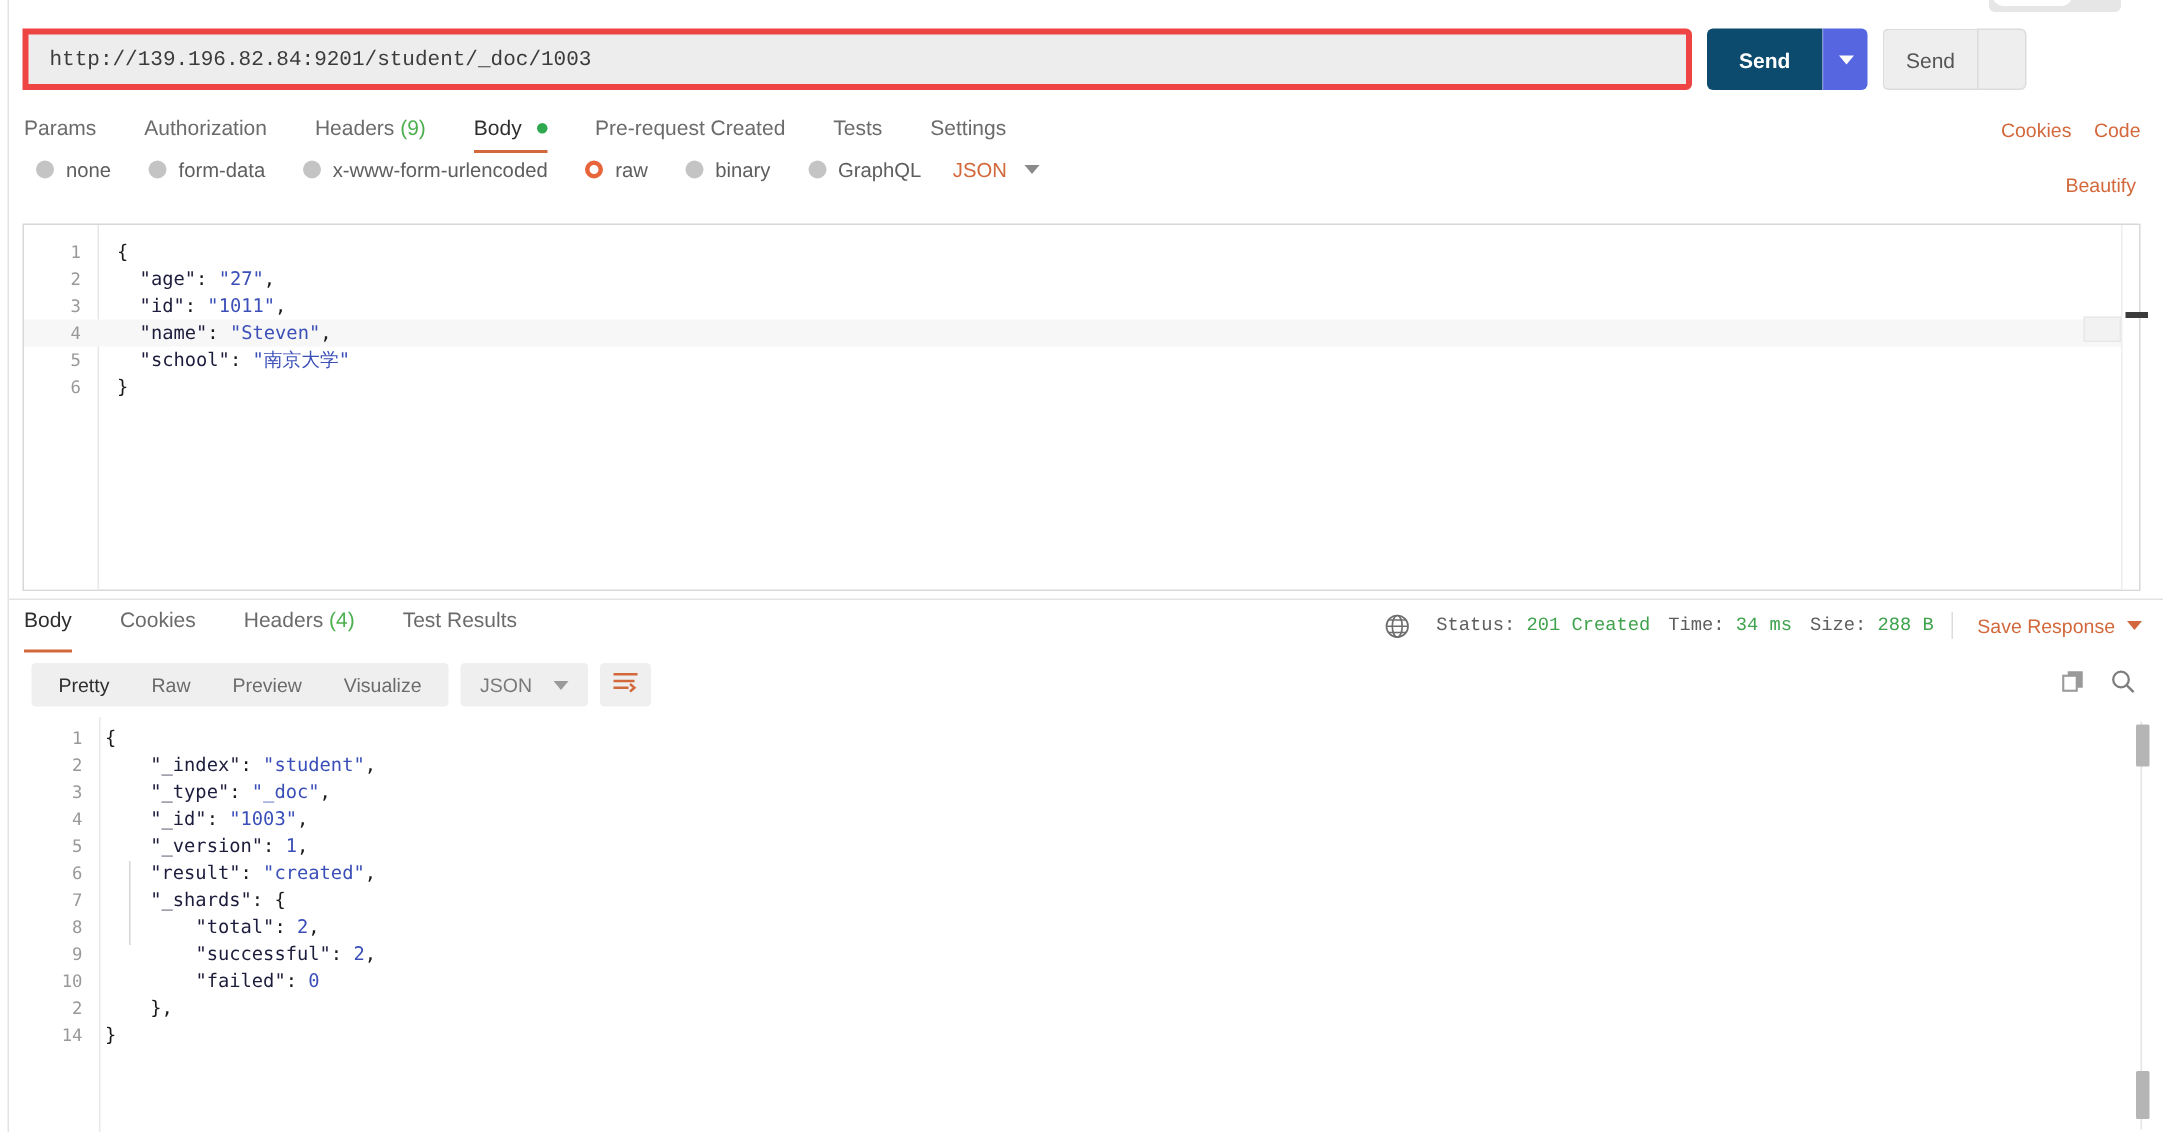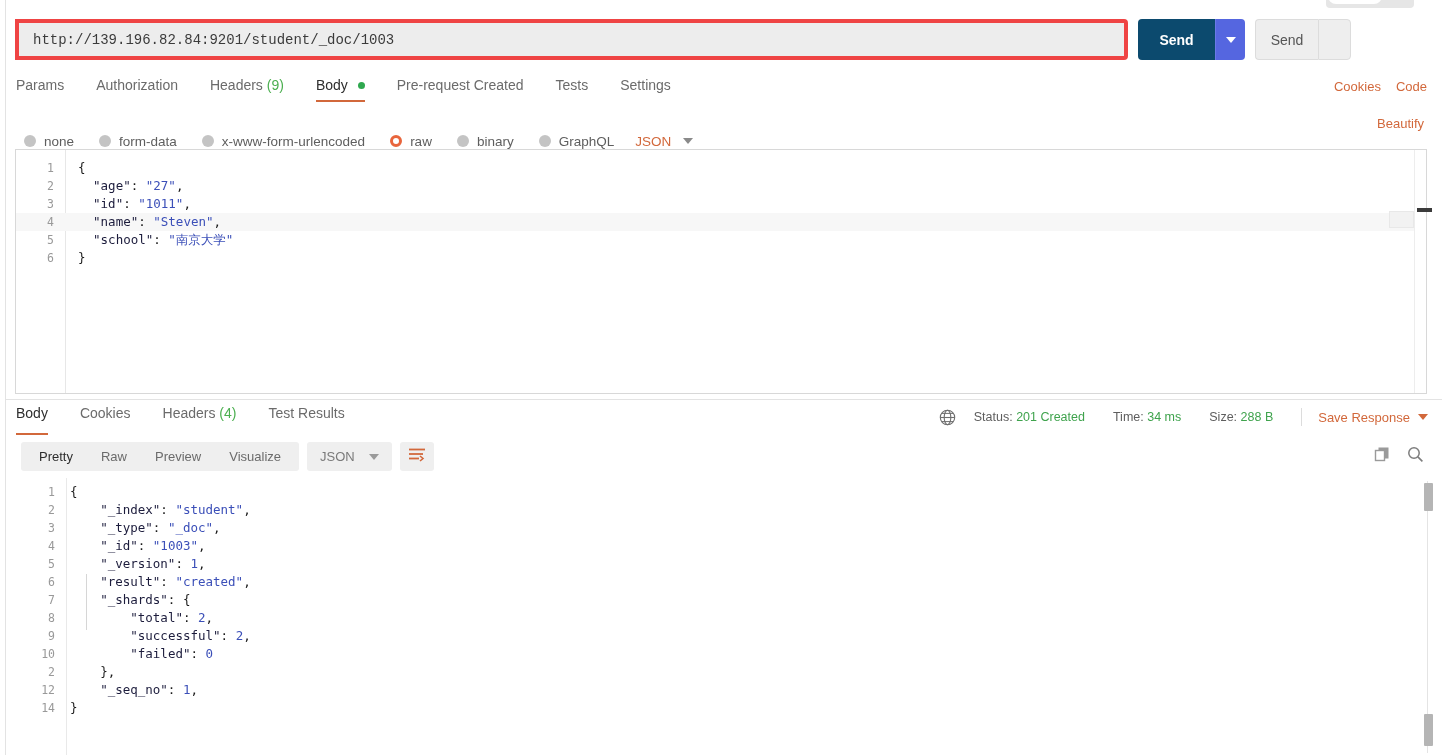--- a/index.html
+++ b/index.html
@@ -104,21 +104,21 @@
     background: #2fa84f; margin-left: 6px; vertical-align: middle;
   }
   .tabs-right {
     position: absolute; right: 15px; top: 79px;
     font-size: 13px; color: #d2683b; display: flex; gap: 15px;
   }
   .tabs-right span { cursor: pointer; }
 
   
   .bodytype-row {
-    position: absolute; left: 18px; top: 129px; height: 24px;
+    position: absolute; left: 18px; top: 101px; height: 24px;
     display: flex; align-items: center;
   }
   .radio-item {
     display: flex; align-items: center; margin-right: 25px;
     font-size: 13.5px; color: #5e5e5e; cursor: pointer; white-space: nowrap;
   }
   .radio-dot {
     width: 12px; height: 12px; border-radius: 50%;
     background: #c4c4c4; margin-right: 8px; flex: none;
   }
@@ -184,21 +184,21 @@
     background: #e3e3e3;
   }
   .resp-tabs {
     position: absolute; left: 10px; top: 405px; height: 30px; display: flex;
   }
   .resp-status {
     position: absolute; right: 14px; top: 408px;
     display: flex; align-items: center; gap: 0; font-size: 12.5px; color: #5e5e5e;
   }
   .globe-icon { margin-right: 18px; display: flex; align-items: center; }
-  .stat { margin-right: 28px; white-space: nowrap; }
+  .stat { margin-right: 12px; white-space: nowrap; font-family: Liberation Mono, monospace; }
   .stat b { font-weight: normal; color: #3fa34d; }
   .vsep { width: 1px; height: 18px; background: #dcdcdc; margin-right: 16px; }
   .save-response {
     color: #d2683b; font-size: 13px; cursor: pointer;
     display: flex; align-items: center; gap: 8px; white-space: nowrap;
   }
   .save-response .caret-down { border-top-color: #d2683b; }
 
   
   .view-toolbar {
@@ -448,21 +448,20 @@
         <div class="code-line"><span class="ln">2</span><span class="txt"><span class="p"> </span><span class="p"> </span><span class="p"> </span><span class="p"> </span><span class="k">"_index"</span><span class="p">:</span><span class="p"> </span><span class="s">"student"</span><span class="p">,</span></span></div>
         <div class="code-line"><span class="ln">3</span><span class="txt"><span class="p"> </span><span class="p"> </span><span class="p"> </span><span class="p"> </span><span class="k">"_type"</span><span class="p">:</span><span class="p"> </span><span class="s">"_doc"</span><span class="p">,</span></span></div>
         <div class="code-line"><span class="ln">4</span><span class="txt"><span class="p"> </span><span class="p"> </span><span class="p"> </span><span class="p"> </span><span class="k">"_id"</span><span class="p">:</span><span class="p"> </span><span class="s">"1003"</span><span class="p">,</span></span></div>
         <div class="code-line"><span class="ln">5</span><span class="txt"><span class="p"> </span><span class="p"> </span><span class="p"> </span><span class="p"> </span><span class="k">"_version"</span><span class="p">:</span><span class="p"> </span><span class="n">1</span><span class="p">,</span></span></div>
         <div class="code-line"><span class="ln">6</span><span class="txt"><span class="p"> </span><span class="p"> </span><span class="p"> </span><span class="p"> </span><span class="k">"result"</span><span class="p">:</span><span class="p"> </span><span class="s">"created"</span><span class="p">,</span></span></div>
         <div class="code-line"><span class="ln">7</span><span class="txt"><span class="p"> </span><span class="p"> </span><span class="p"> </span><span class="p"> </span><span class="k">"_shards"</span><span class="p">:</span><span class="p"> </span><span class="p">{</span></span></div>
         <div class="code-line"><span class="ln">8</span><span class="txt"><span class="p"> </span><span class="p"> </span><span class="p"> </span><span class="p"> </span><span class="p"> </span><span class="p"> </span><span class="p"> </span><span class="p"> </span><span class="k">"total"</span><span class="p">:</span><span class="p"> </span><span class="n">2</span><span class="p">,</span></span></div>
         <div class="code-line"><span class="ln">9</span><span class="txt"><span class="p"> </span><span class="p"> </span><span class="p"> </span><span class="p"> </span><span class="p"> </span><span class="p"> </span><span class="p"> </span><span class="p"> </span><span class="k">"successful"</span><span class="p">:</span><span class="p"> </span><span class="n">2</span><span class="p">,</span></span></div>
         <div class="code-line"><span class="ln">10</span><span class="txt"><span class="p"> </span><span class="p"> </span><span class="p"> </span><span class="p"> </span><span class="p"> </span><span class="p"> </span><span class="p"> </span><span class="p"> </span><span class="k">"failed"</span><span class="p">:</span><span class="p"> </span><span class="n">0</span></span></div>
         <div class="code-line"><span class="ln">2</span><span class="txt"><span class="p"> </span><span class="p"> </span><span class="p"> </span><span class="p"> </span><span class="p">}</span><span class="p">,</span></span></div>
-        <div class="code-line"><span class="ln">12</span><span class="txt"><span class="p"> </span><span class="p"> </span><span class="p"> </span><span class="p"> </span><span class="k">"_seq_no"</span><span class="p">:</span><span class="p"> </span><span class="n">1</span><span class="p">,</span></span></div>
         <div class="code-line"><span class="ln">14</span><span class="txt"><span class="p">}</span></span></div>
       </div>
     <div class="fold-rail"></div>
   </div>
   <div class="resp-scroll-track"></div>
   <div class="resp-thumb top"></div>
   <div class="resp-thumb bottom"></div>
 
 </div>
 

